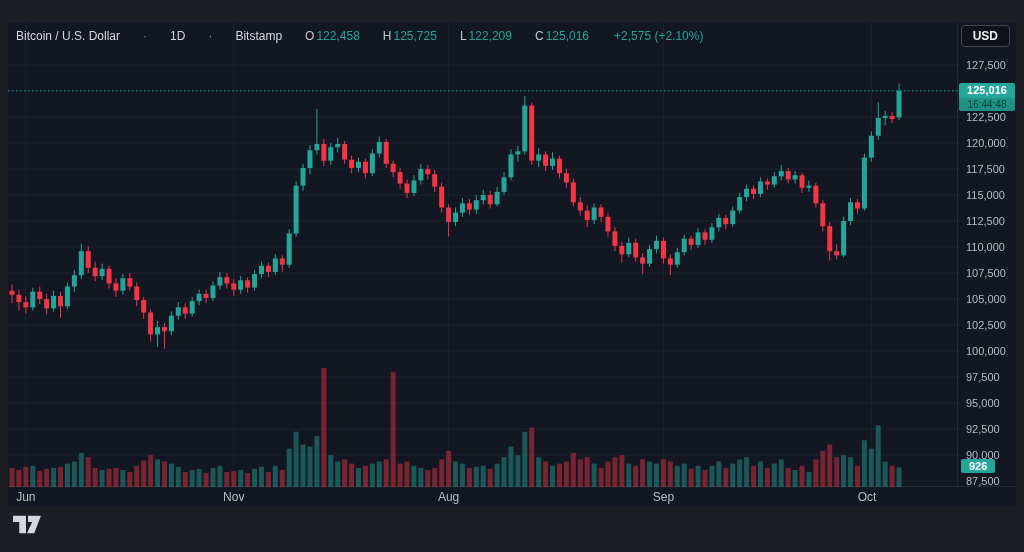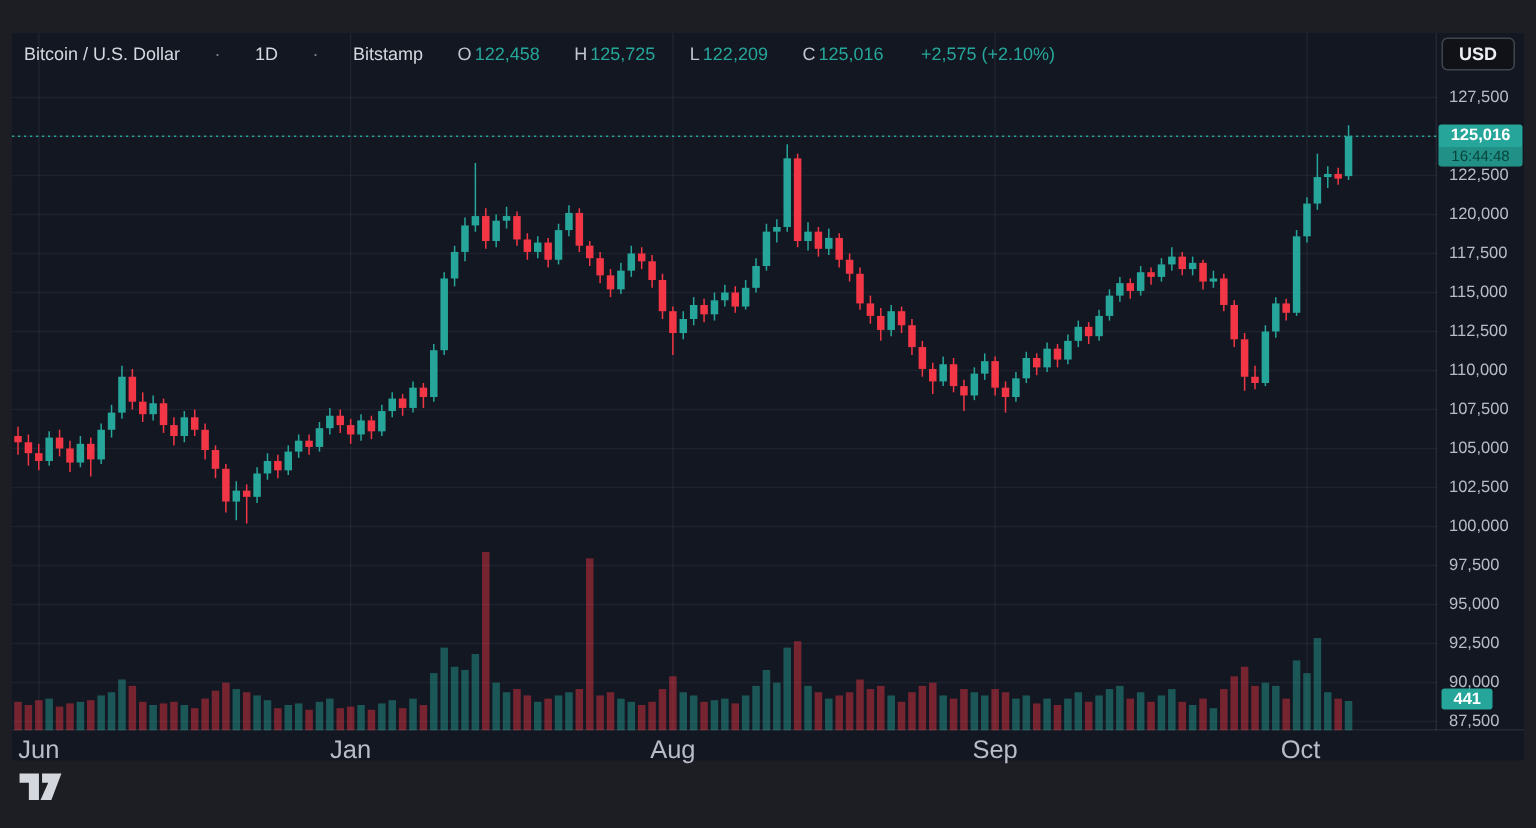--- a/index.html
+++ b/index.html
@@ -17,21 +17,21 @@
   .legend .chg{color:#26a69a;margin-left:2px;}
   .usd{position:absolute;top:3px;right:6px;z-index:6;background:#101217;color:#eceef2;
        border:1px solid #41454e;border-radius:4px;font-size:12px;font-weight:bold;
        padding:3px 11px;font-family:inherit;cursor:pointer;}
   .price-axis{position:absolute;right:0;top:0;bottom:20px;width:58px;
               border-left:1px solid rgba(255,255,255,0.07);z-index:2;cursor:ns-resize;}
   .price-axis .tick{position:absolute;left:8px;font-size:11px;color:#b7bcc8;line-height:14px;}
   .time-axis{position:absolute;left:0;right:0;bottom:0;height:20px;
              border-top:1px solid rgba(255,255,255,0.08);z-index:2;cursor:ew-resize;}
   .time-axis .month{position:absolute;top:3px;transform:translateX(-50%);
-                    font-size:17px;color:#b7bcc8;}
+                    font-size:12px;color:#b7bcc8;}
   .price-badge{position:absolute;width:56px;z-index:4;border-radius:2px;overflow:hidden;
                text-align:center;}
   .pb-price{font-size:11px;font-weight:bold;color:#ffffff;line-height:15px;}
   .pb-count{font-size:10px;color:#07443c;line-height:13px;background:rgba(0,0,0,0.12);}
   .vol-badge{position:absolute;z-index:4;border-radius:2px;padding:1px 8px;
              font-size:11px;font-weight:bold;color:#ffffff;}
   .tv-logo{position:absolute;left:12px;top:513px;display:flex;align-items:center;gap:8px;cursor:pointer;}
   .tv-word{font-size:20px;font-weight:bold;color:#d4d7dd;letter-spacing:.2px;}
 </style>
 </head>
@@ -494,31 +494,31 @@
         <div class="tick" style="top: 296px;">102,500</div>
         <div class="tick" style="top: 322px;">100,000</div>
         <div class="tick" style="top: 348px;">97,500</div>
         <div class="tick" style="top: 374px;">95,000</div>
         <div class="tick" style="top: 400px;">92,500</div>
         <div class="tick" style="top: 426px;">90,000</div>
         <div class="tick" style="top: 452px;">87,500</div>
       </div>
     <div class="time-axis" id="time-axis">
         <div class="month" style="left: 17.86px;">Jun</div>
-        <div class="month" style="left: 225.76px;">Jan</div>
+        <div class="month" style="left: 225.76px;">Nov</div>
         <div class="month" style="left: 440.59px;">Aug</div>
         <div class="month" style="left: 655.42px;">Sep</div>
         <div class="month" style="left: 859px;">Oct</div>
       </div>
 
     <div class="price-badge" id="price-badge" style="background: rgb(38, 166, 154); right: 1px; top: 60.8336px;">
       <div class="pb-price">125,016</div>
       <div class="pb-count">16:44:48</div>
     </div>
-    <div class="vol-badge" id="vol-badge" style="background: rgb(38, 166, 154); left: 953px; top: 437.322px;">441</div>
+    <div class="vol-badge" id="vol-badge" style="background: rgb(38, 166, 154); left: 953px; top: 437.322px;">926</div>
   </div>
 
   <div class="tv-logo">
     <svg width="30" height="23" viewBox="0 0 58 40">
       <path d="M2 3 H27 V37 H14 V15 H2 Z" fill="#d4d7dd"></path>
       <path d="M31 3 H56 L43 37 H29 L39 15 H31 Z" fill="#d4d7dd"></path>
     </svg>
   </div>
 </div>
 

